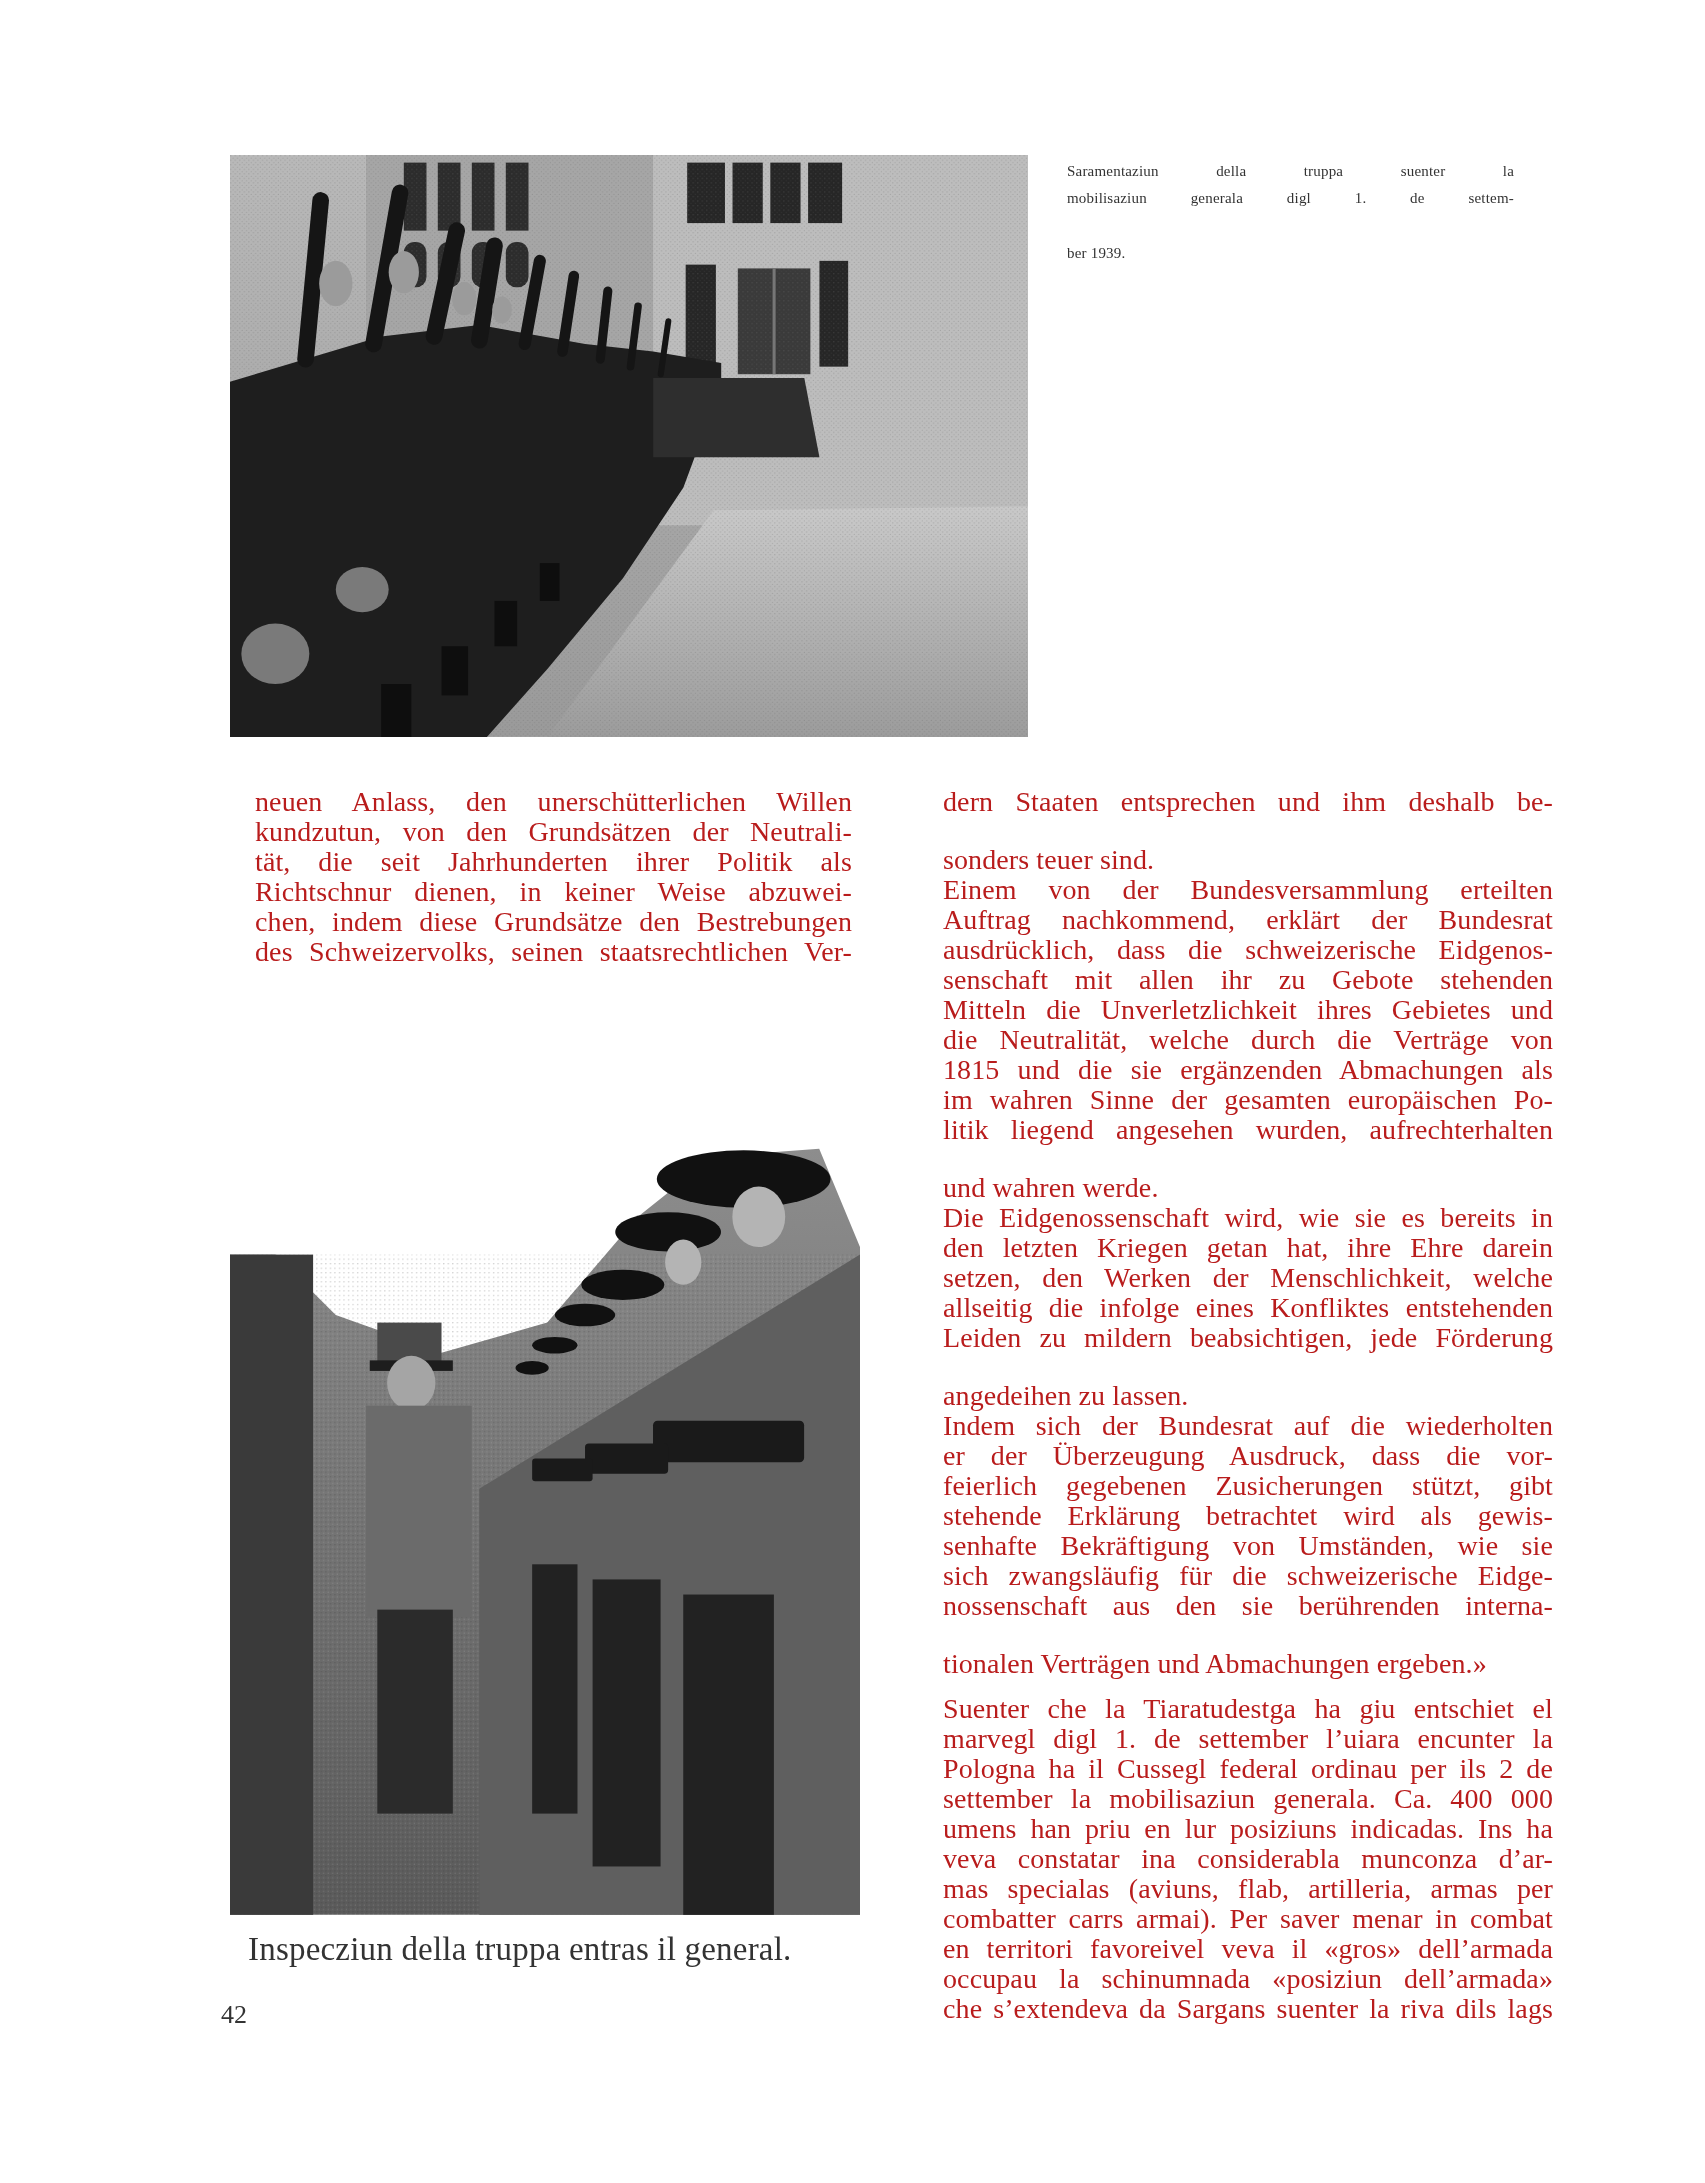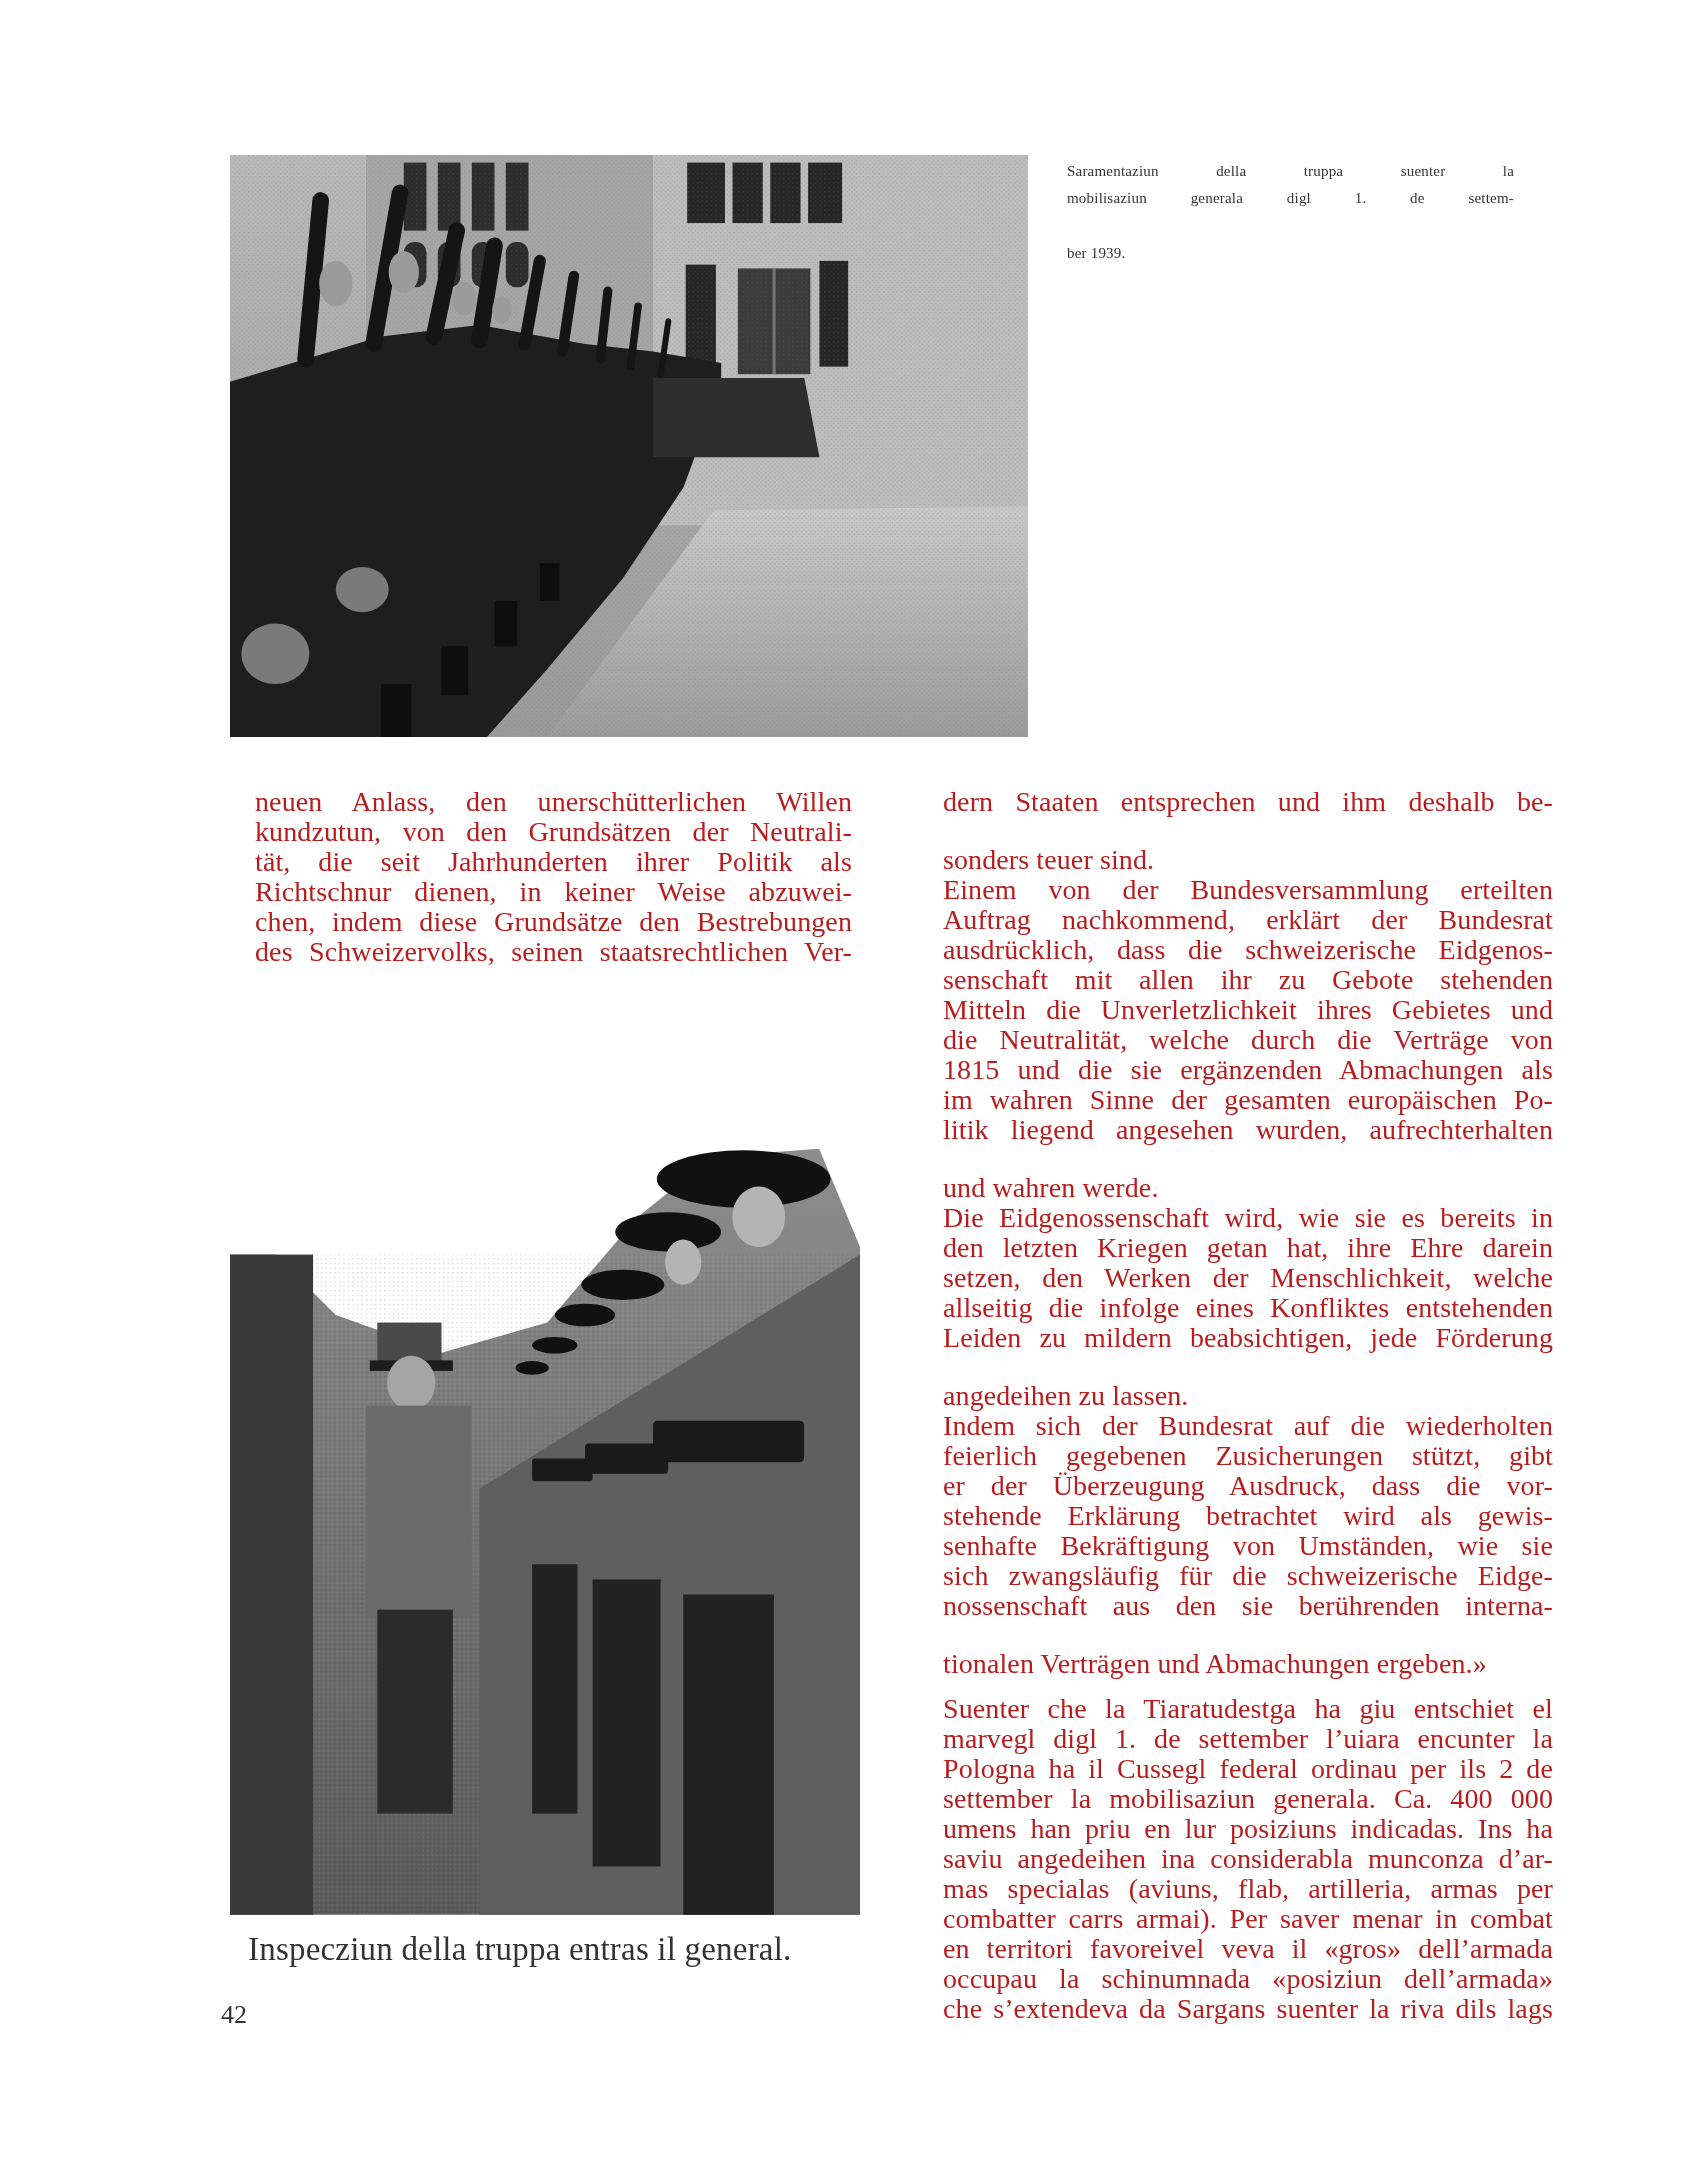--- a/index.html
+++ b/index.html
@@ -191,36 +191,36 @@
   <p>
     <span class="line">Die Eidgenossenschaft wird, wie sie es bereits in</span>
     <span class="line">den letzten Kriegen getan hat, ihre Ehre darein</span>
     <span class="line">setzen, den Werken der Menschlichkeit, welche</span>
     <span class="line">allseitig die infolge eines Konfliktes entstehenden</span>
     <span class="line">Leiden zu mildern beabsichtigen, jede Förderung</span>
     <span class="line last">angedeihen zu lassen.</span>
   </p>
   <p>
     <span class="line">Indem sich der Bundesrat auf die wiederholten</span>
+    <span class="line">er der Überzeugung Ausdruck, dass die vor-</span>
     <span class="line">feierlich gegebenen Zusicherungen stützt, gibt</span>
-    <span class="line">er der Überzeugung Ausdruck, dass die vor-</span>
     <span class="line">stehende Erklärung betrachtet wird als gewis-</span>
     <span class="line">senhafte Bekräftigung von Umständen, wie sie</span>
     <span class="line">sich zwangsläufig für die schweizerische Eidge-</span>
     <span class="line">nossenschaft aus den sie berührenden interna-</span>
     <span class="line last">tionalen Verträgen und Abmachungen ergeben.»</span>
   </p>
   <div class="gap"></div>
   <p>
     <span class="line">Suenter che la Tiaratudestga ha giu entschiet el</span>
     <span class="line">marvegl digl 1. de settember l’uiara encunter la</span>
     <span class="line">Pologna ha il Cussegl federal ordinau per ils 2 de</span>
     <span class="line">settember la mobilisaziun generala. Ca. 400 000</span>
     <span class="line">umens han priu en lur posiziuns indicadas. Ins ha</span>
-    <span class="line">saviu angedeihen ina considerabla munconza d’ar-</span>
+    <span class="line">veva constatar ina considerabla munconza d’ar-</span>
     <span class="line">mas specialas (aviuns, flab, artilleria, armas per</span>
     <span class="line">combatter carrs armai). Per saver menar in combat</span>
     <span class="line">en territori favoreivel veva il «gros» dell’armada</span>
     <span class="line">occupau la schinumnada «posiziun dell’armada»</span>
     <span class="line">che s’extendeva da Sargans suenter la riva dils lags</span>
   </p>
 </div>
 
 <div class="abs pagenum" style="left:221px; top:2000px;text-align:center;">42</div>
 

